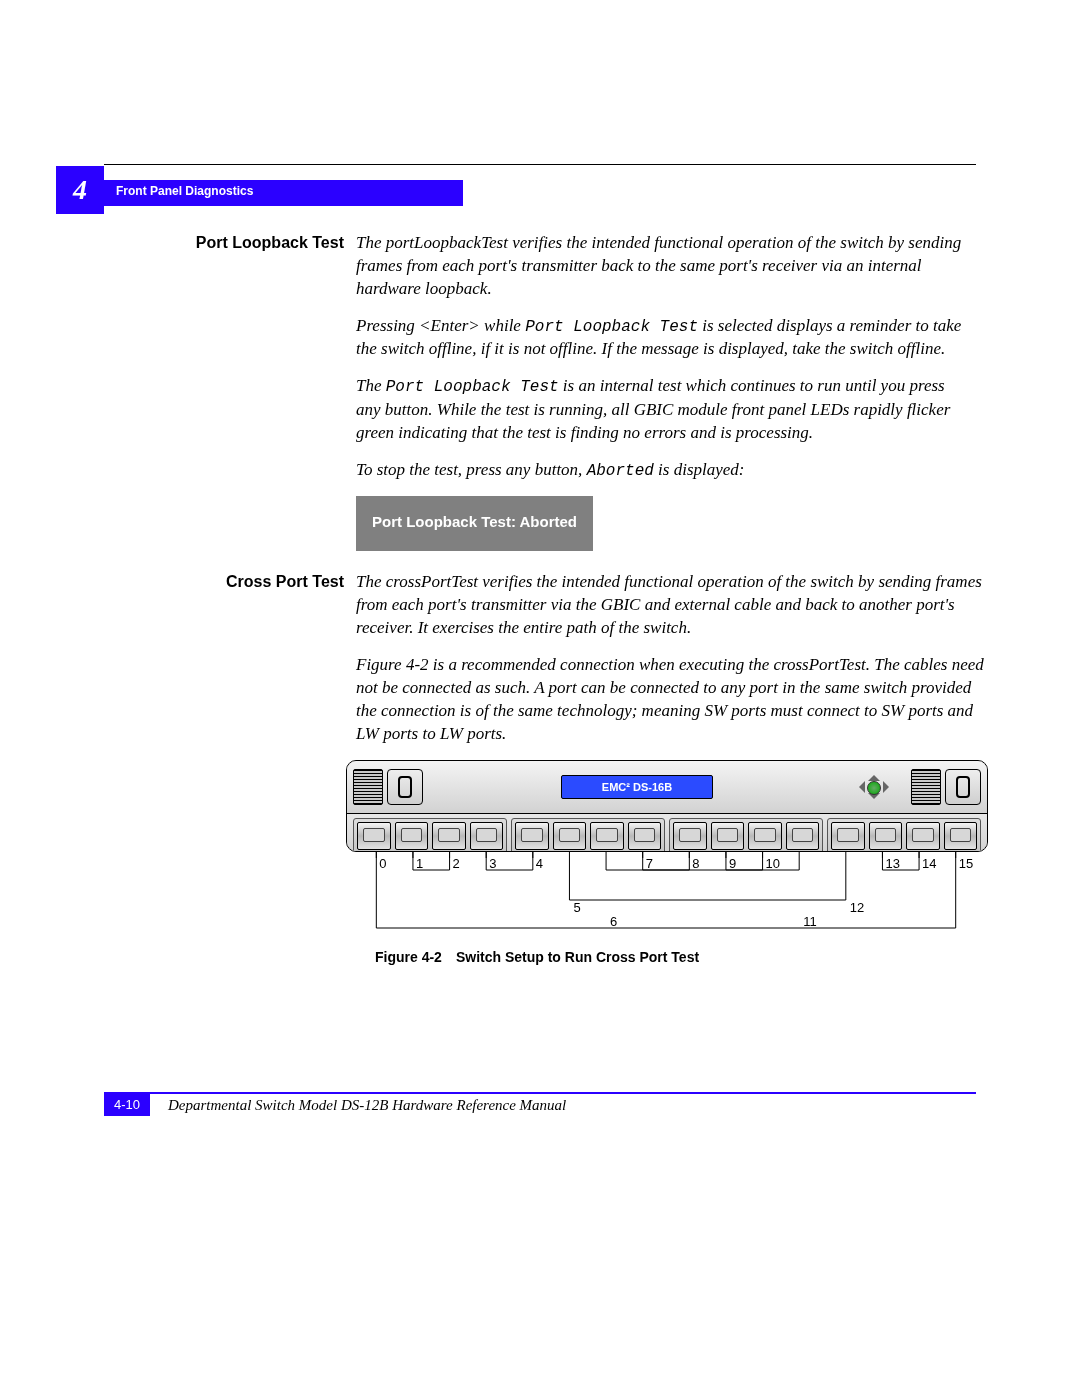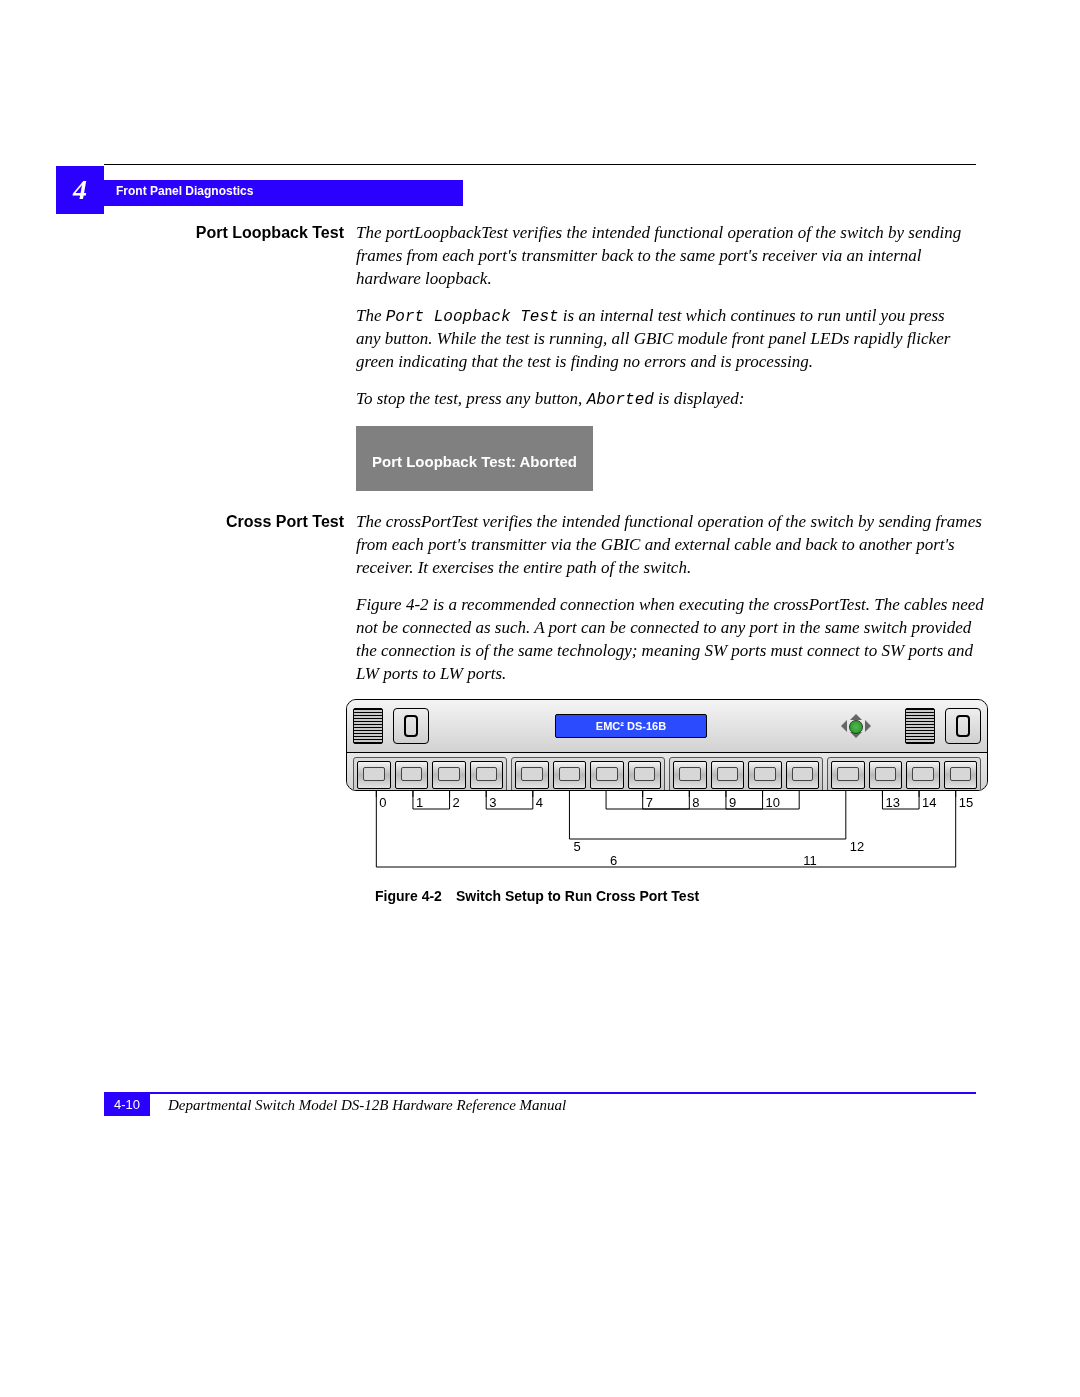--- a/index.html
+++ b/index.html
@@ -40,40 +40,40 @@
     height: 22px;
     padding: 0 210px 4px 12px;
     background: #2b00ff;
     color: #fff;
     font: 700 12px/22px Arial, Helvetica, sans-serif;
   }
   .content {
     position: absolute;
     left: 174px;
     right: 108px;
-    top: 222px;
+    top: 232px;
     font-size: 17px;
     line-height: 1.35;
   }
   .row { display: flex; }
   .sidehead {
     flex: 0 0 170px;
     padding-right: 12px;
     font: 700 16px/1.35 Arial, Helvetica, sans-serif;
     text-align: right;
   }
   .body { flex: 1; }
   .body p { margin: 0 0 14px 0; font-style: italic; }
   .mono { font-family: "Courier New", Courier, monospace; font-size: 16px; }
   .aborted-box {
     display: inline-block;
     background: #808080;
     color: #fff;
     font: 700 15px/1 Arial, Helvetica, sans-serif;
-    padding: 28px 16px 22px 16px;
+    padding: 18px 16px 22px 16px;
     margin: 0 0 18px 0;
   }
 
   
   .figwrap { margin: 14px 0 22px -10px; }
   .switch {
     position: relative;
     width: 640px;
     height: 90px;
     border: 1px solid #000;
@@ -81,21 +81,21 @@
     background: linear-gradient(#fafafa,#d9d9d9 40%,#c9c9c9 55%,#eaeaea);
     box-shadow: 0 1px 0 #555 inset, 0 -1px 0 #555 inset;
     display: flex;
     flex-direction: column;
     overflow: hidden;
   }
   .sw-top {
     flex: 0 0 44px;
     display: flex;
     align-items: center;
-    gap: 10px;
+    gap: 4px;
     padding: 4px 6px;
     border-bottom: 1px solid #000;
     background: linear-gradient(#f4f4f4,#d2d2d2);
   }
   .vent {
     width: 28px; height: 34px;
     background:
       repeating-linear-gradient(#000 0 1px, transparent 1px 3px),
       #c9c9c9;
     border: 1px solid #000;
@@ -199,20 +199,23 @@
   <div class="rule"></div>
   <div class="chapter-tab">4</div>
   <div class="breadcrumb">Front Panel Diagnostics</div>
 
   <div class="content">
 
     <div class="row">
       <div class="sidehead">Port Loopback Test</div>
       <div class="body">
         <p>The portLoopbackTest verifies the intended functional operation of the switch by sending frames from each port's transmitter back to the same port's receiver via an internal hardware loopback.</p>
+        <p>
+          <span>Pressing &lt;Enter&gt; while </span><span class="mono">Port Loopback Test</span><span> is selected displays a reminder to take the switch offline, if it is not offline. If the message is displayed, take the switch offline.</span>
+        </p>
         <p>
           <span>The </span><span class="mono">Port Loopback Test</span><span> is an internal test which continues to run until you press any button. While the test is running, all GBIC module front panel LEDs rapidly flicker green indicating that the test is finding no errors and is processing.</span>
         </p>
         <p>
           <span>To stop the test, press any button, </span><span class="mono">Aborted</span><span> is displayed:</span>
         </p>
 
         <div class="aborted-box">Port Loopback Test: Aborted</div>
 
       </div>

